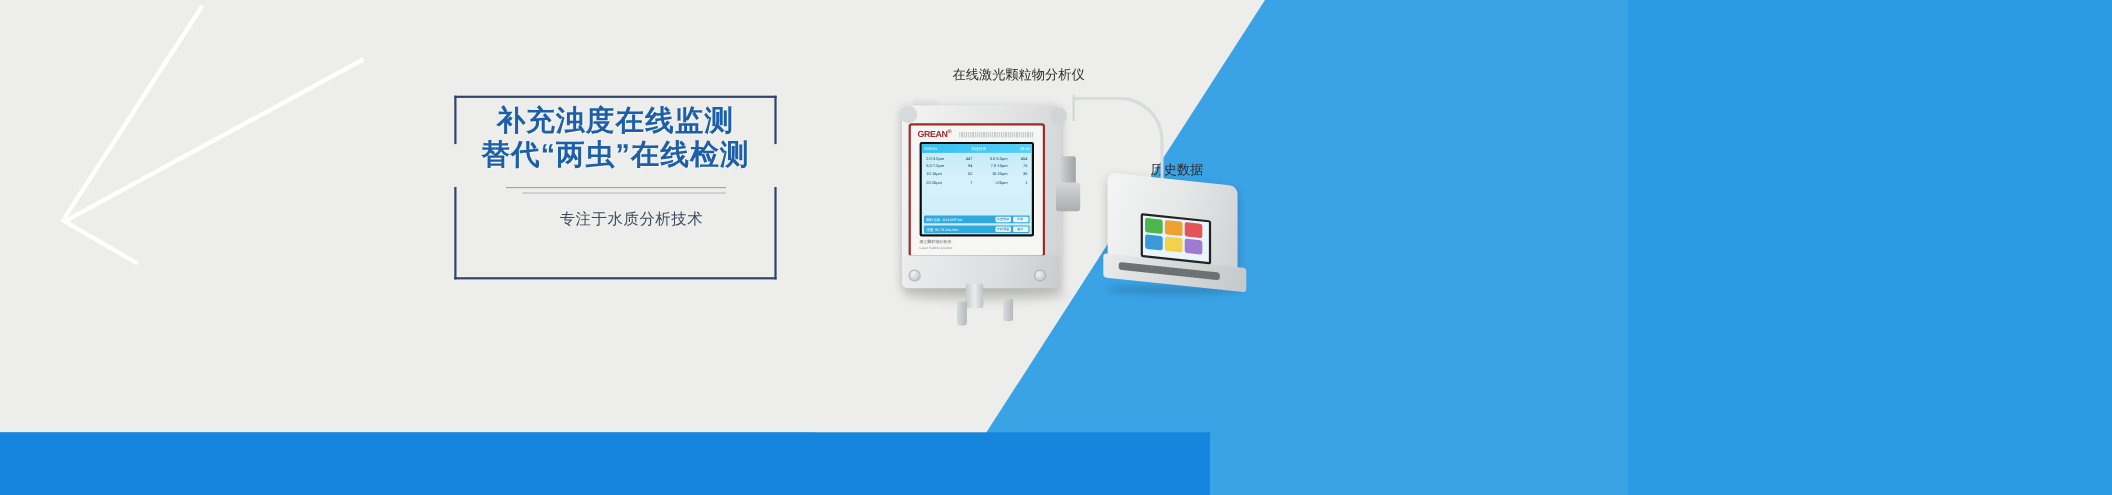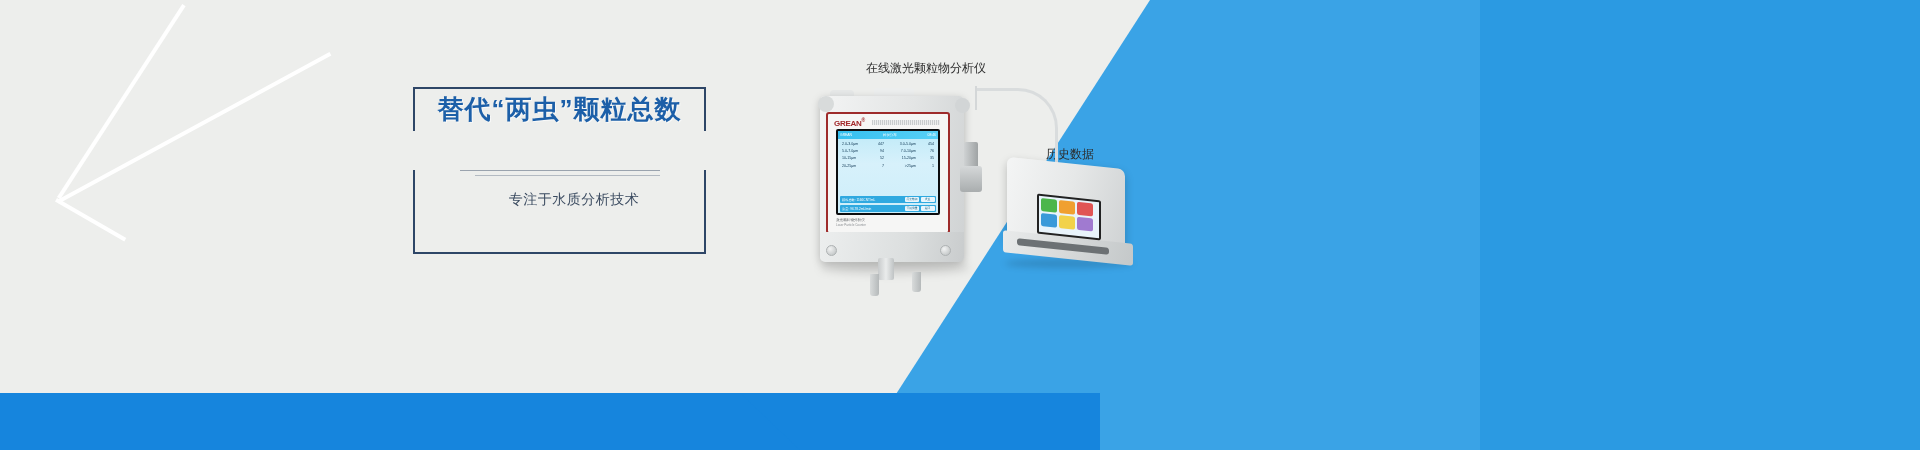--- a/index.html
+++ b/index.html
@@ -260,21 +260,22 @@
 
   <div class="text-card">
     <div class="frame-edge fe-top"></div>
     <div class="frame-edge fe-bottom"></div>
     <div class="frame-edge fe-left-top"></div>
     <div class="frame-edge fe-left-bottom"></div>
     <div class="frame-edge fe-right-top"></div>
     <div class="frame-edge fe-right-bottom"></div>
 
     <div class="headline">
-      <span class="l2">替代“两虫”颗粒总数</span>
+      <span class="l1">补充浊度在线监测</span>
+      <span class="l2">替代“两虫”在线检测</span>
     </div>
 
     <div class="divider"></div>
     <div class="divider2"></div>
 
     <div class="subtitle">
       <span class="s1">专注于水质分析技术</span>
     </div>
   </div>
 

